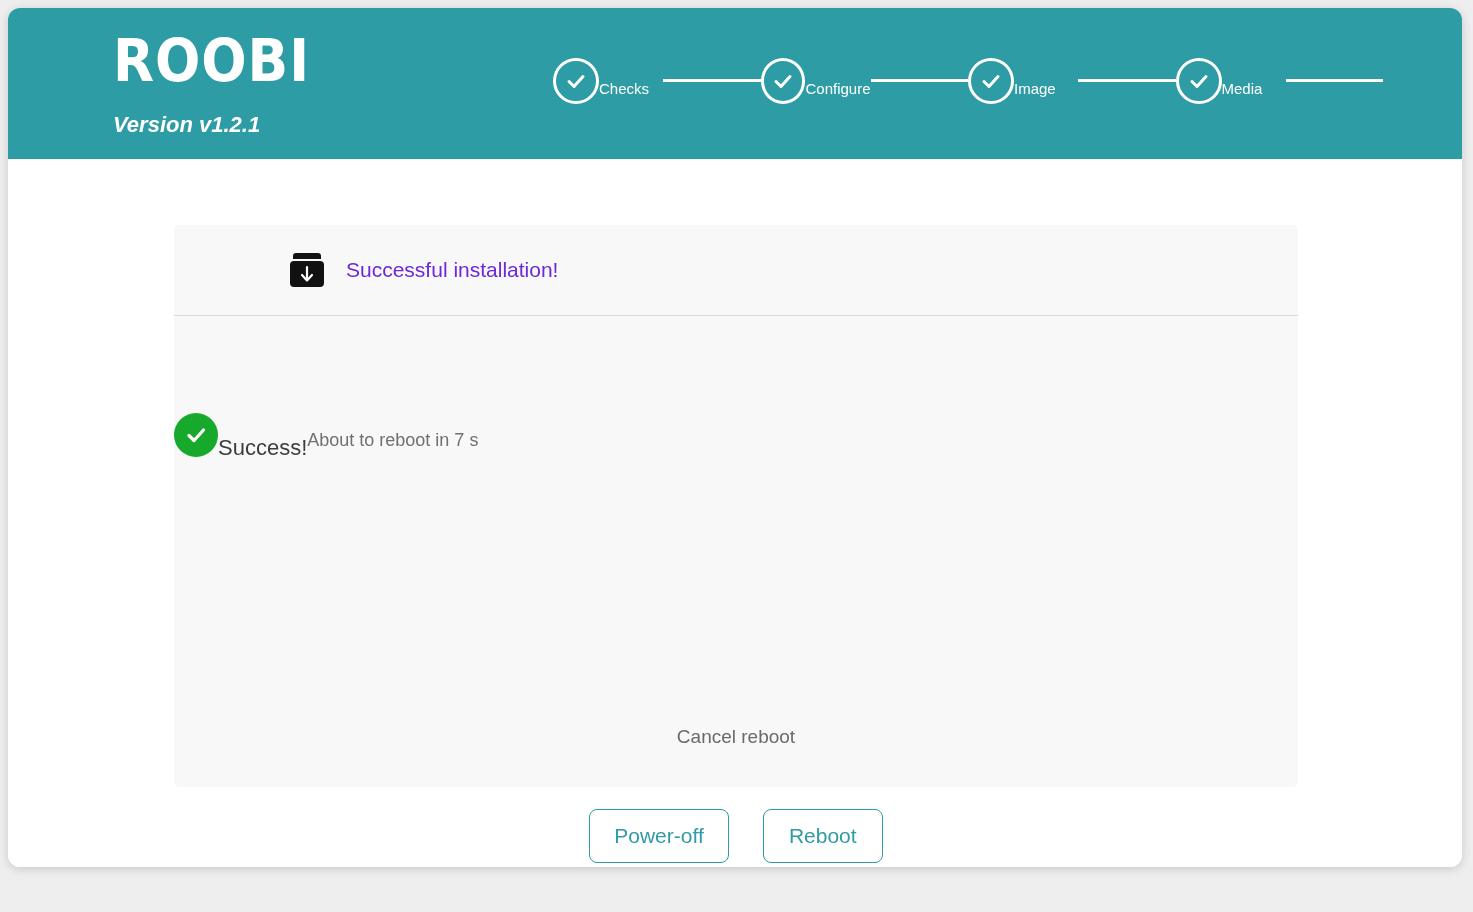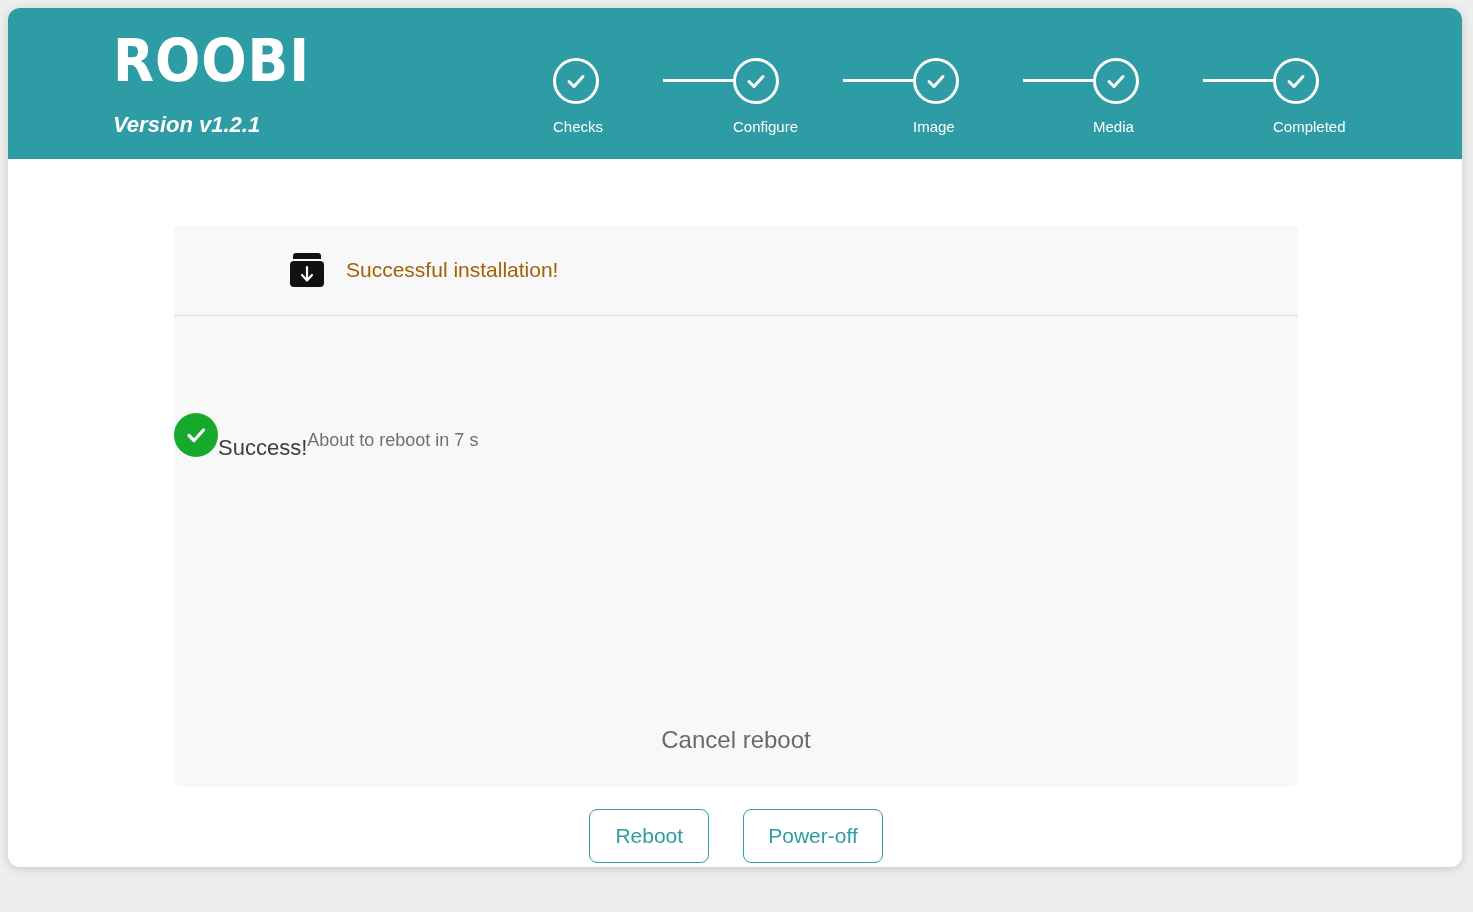--- a/index.html
+++ b/index.html
@@ -67,22 +67,21 @@
     left: 545px;
     top: 50px;
     width: 830px;
     display: flex;
     align-items: flex-start;
   }
   .step {
     width: 110px;
     flex: 0 0 110px;
     display: flex;
-    flex-direction: column;
-    align-items: flex-start;
+    align-items: center;
     position: relative;
     z-index: 2;
   }
   .step-circle {
     width: 46px;
     height: 46px;
     border-radius: 50%;
     border: 3px solid #ffffff;
     display: flex;
     align-items: center;
@@ -155,21 +154,21 @@
     background: #111111;
     border-radius: 4px;
     display: flex;
     align-items: center;
     justify-content: center;
   }
   .install-icon .body svg { display: block; }
 
   .card-title {
     font-size: 21px;
-    color: #a16207;
+    color: #6d28d9;
   }
 
   .card-body {
     flex: 1 1 auto;
     position: relative;
   }
 
   .success-block {
     position: absolute;
     left: 0;
@@ -198,21 +197,21 @@
     font-size: 18px;
     color: #707070;
   }
 
   .cancel-link {
     position: absolute;
     left: 0;
     right: 0;
     top: 410px;
     text-align: center;
-    font-size: 24px;
+    font-size: 19px;
     color: #6a6a6a;
     cursor: pointer;
     background: none;
     border: none;
     font-family: inherit;
   }
 
   
   .footer-actions {
     position: absolute;
@@ -287,28 +286,20 @@
         <div class="step-circle">
           <svg width="24" height="24" viewBox="0 0 24 24" fill="none" stroke="#ffffff" stroke-width="3" stroke-linecap="round" stroke-linejoin="round">
               <polyline points="5,12.5 10,17.5 19,7.5"></polyline>
             </svg>
         </div>
         <div class="step-label">Media</div>
       </div>
 
       <div class="step-connector"></div>
 
-      <div class="step">
-        <div class="step-circle">
-          <svg width="24" height="24" viewBox="0 0 24 24" fill="none" stroke="#ffffff" stroke-width="3" stroke-linecap="round" stroke-linejoin="round">
-              <polyline points="5,12.5 10,17.5 19,7.5"></polyline>
-            </svg>
-        </div>
-        <div class="step-label">Completed</div>
-      </div>
 
     </div>
   </div>
 
   <div class="main">
 
     <div class="card">
 
       <div class="card-header">
         <div class="install-icon">
@@ -334,18 +325,18 @@
           <div class="success-title">Success!</div>
           <div class="success-sub">About to reboot in 7 s</div>
         </div>
 
         <button class="cancel-link">Cancel reboot</button>
 
       </div>
     </div>
 
     <div class="footer-actions">
+      <button class="btn-outline">Power-off</button>
       <button class="btn-outline">Reboot</button>
-      <button class="btn-outline">Power-off</button>
     </div>
 
   </div>
 </div>
 
 </body></html>

